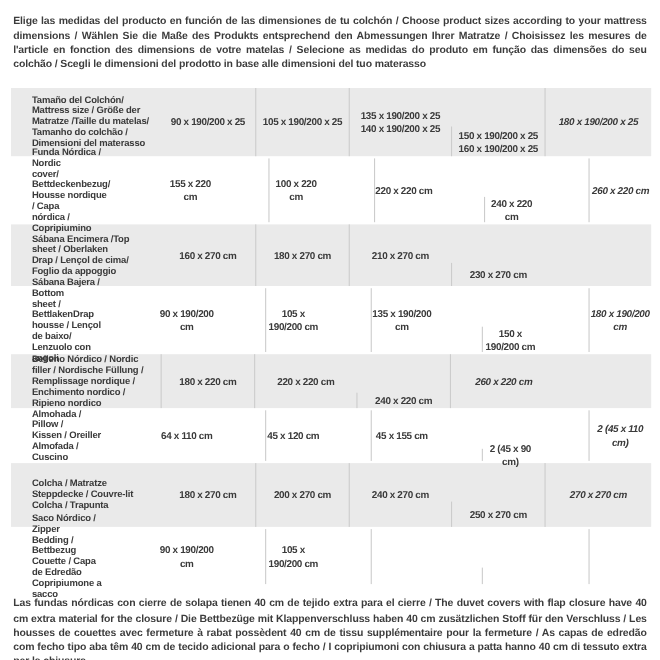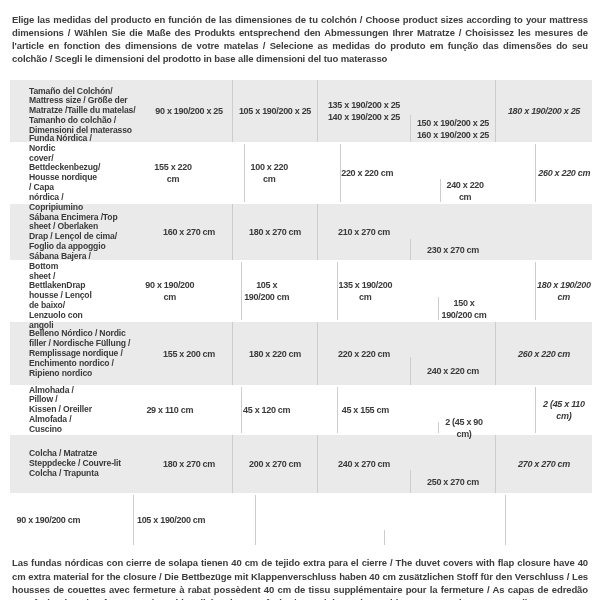--- a/index.html
+++ b/index.html
@@ -60,21 +60,21 @@
   .c1 { width: 86px; }
   .c2 { width: 85px; border-left: 1px solid #cccccc; }
   .c3 { width: 93px; border-left: 1px solid #cccccc; }
   .c4 { width: 85px; border-left: 1px solid #cccccc; margin-top: 35px; }
   .c5 { width: 97px; border-left: 1px solid #cccccc; font-style: italic; }
 
   .h-r1 { height: 62px; }
   .h-r2 { height: 58px; }
   .h-r3 { height: 56px; }
   .h-r4 { height: 58px; }
-  .h-r5 { height: 63px; }
+  .h-r5 { height: 49px; }
   .h-r6 { height: 46px; }
   .h-r7 { height: 58px; }
   .h-r8 { height: 50px; }
 
   .footnote {
     margin: 11px 12px 0 12px;
     font-size: 9.5px;
     font-weight: bold;
     line-height: 1.38;
     text-align: justify;
@@ -140,50 +140,53 @@
       <div class="cell cell-val c4">150 x 190/200 cm</div>
       <div class="cell cell-val c5">180 x 190/200 cm</div>
     </div>
 
     <div class="trow gray h-r5">
       <div class="cell cell-label">Belleno Nórdico / Nordic
 filler / Nordische Füllung /
 Remplissage nordique /
 Enchimento nordico /
 Ripieno nordico</div>
-      <div class="cell cell-val c1">155 x 200 cm</div>
       <div class="cell cell-val c2">180 x 220 cm</div>
       <div class="cell cell-val c3">220 x 220 cm</div>
       <div class="cell cell-val c4">240 x 220 cm</div>
       <div class="cell cell-val c5">260 x 220 cm</div>
     </div>
 
     <div class="trow white h-r6">
       <div class="cell cell-label">Almohada / Pillow /
 Kissen / Oreiller
 Almofada / Cuscino</div>
-      <div class="cell cell-val c1">29 x 110 cm</div>
+      <div class="cell cell-val c1">64 x 110 cm</div>
       <div class="cell cell-val c2">45 x 120 cm</div>
       <div class="cell cell-val c3">45 x 155 cm</div>
       <div class="cell cell-val c4">2 (45 x 90 cm)</div>
       <div class="cell cell-val c5">2 (45 x 110 cm)</div>
     </div>
 
     <div class="trow gray h-r7">
       <div class="cell cell-label">Colcha / Matratze
 Steppdecke / Couvre-lit
 Colcha / Trapunta</div>
       <div class="cell cell-val c1">180 x 270 cm</div>
       <div class="cell cell-val c2">200 x 270 cm</div>
       <div class="cell cell-val c3">240 x 270 cm</div>
       <div class="cell cell-val c4">250 x 270 cm</div>
       <div class="cell cell-val c5">270 x 270 cm</div>
     </div>
 
     <div class="trow white h-r8">
+      <div class="cell cell-label">Saco Nórdico / Zipper
+Bedding / Bettbezug
+Couette / Capa de Edredão
+Copripiumone a sacco</div>
       <div class="cell cell-val c1">90 x 190/200 cm</div>
       <div class="cell cell-val c2">105 x 190/200 cm</div>
       <div class="cell cell-val c3"></div>
       <div class="cell cell-val c4"></div>
       <div class="cell cell-val c5"></div>
     </div>
 
   </div>
 
   <p class="footnote">Las fundas nórdicas con cierre de solapa tienen 40 cm de tejido extra para el cierre  /  The duvet covers with flap closure have 40 cm extra material for the closure / Die Bettbezüge mit Klappenverschluss haben 40 cm zusätzlichen Stoff für den Verschluss / Les housses de couettes avec fermeture à rabat possèdent 40 cm de tissu supplémentaire pour la fermeture / As capas de edredão com fecho tipo aba têm 40 cm de tecido adicional para o fecho / I copripiumoni con chiusura a patta hanno 40 cm di tessuto extra per la chiusura</p>

